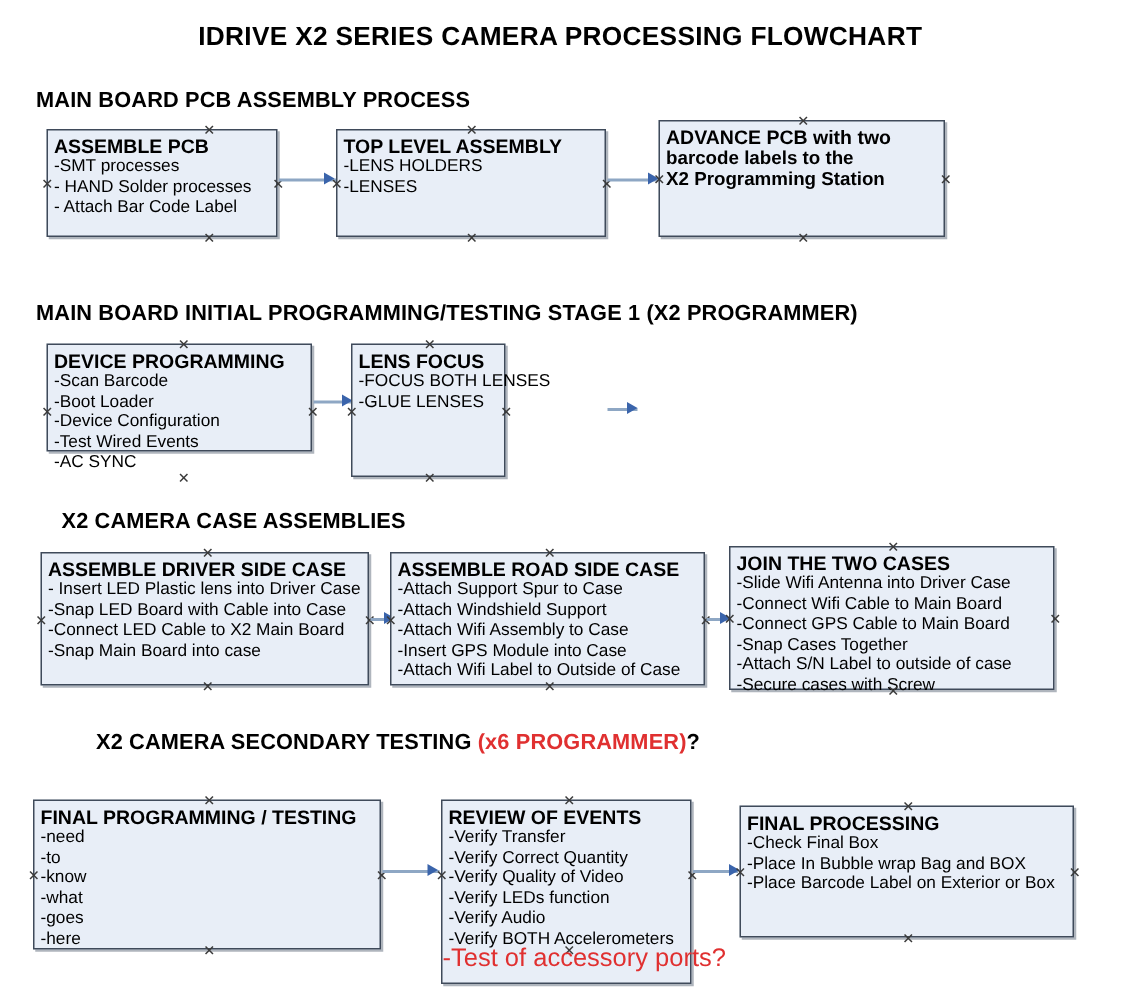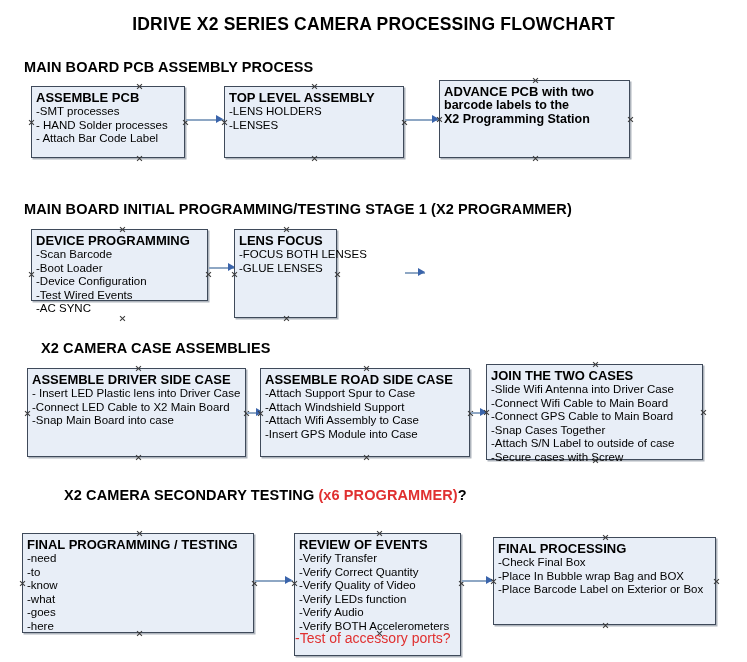--- a/index.html
+++ b/index.html
@@ -100,21 +100,21 @@
     left: 0;
     top: 3px;
     width: 7px;
     height: 1px;
     background: #3a3a3a;
   }
   .xmark::before { transform: rotate(45deg); }
   .xmark::after  { transform: rotate(-45deg); }
   .overflow-line {
     position: absolute;
-    font-size: 14px;
+    font-size: 17px;
     line-height: 13.5px;
     white-space: nowrap;
     color: #e03030;
   }
 </style>
 </head>
 <body>
 
 <div class="canvas">
 
@@ -200,39 +200,41 @@
   <div class="conn" style="left:405px; top:272px; width:20px;"></div>
   <div class="arrow" style="left:418px; top:268px;"></div>
 
 
   <div class="section-header" style="left:41px; top:340px;">X2 CAMERA CASE ASSEMBLIES</div>
 
   <div class="node" style="left:27px; top:368px; width:219px; height:89px;">
     <div class="node-inner">
       <div class="node-title">ASSEMBLE DRIVER SIDE CASE</div>
       <div class="node-line">- Insert LED Plastic lens into Driver Case</div>
+      <div class="node-line">-Snap LED Board with Cable into Case</div>
       <div class="node-line">-Connect LED Cable to X2 Main Board</div>
       <div class="node-line">-Snap Main Board into case</div>
     </div>
     <span class="xmark" style="left:107px; top:-4px;"></span>
     <span class="xmark" style="left:107px; top:85px;"></span>
     <span class="xmark" style="left:-4px; top:41px;"></span>
     <span class="xmark" style="left:215px; top:41px;"></span>
   </div>
 
   <div class="conn" style="left:247px; top:412px; width:17px;"></div>
   <div class="arrow" style="left:256px; top:408px;"></div>
 
   <div class="node" style="left:260px; top:368px; width:210px; height:89px;">
     <div class="node-inner">
       <div class="node-title">ASSEMBLE ROAD SIDE CASE</div>
       <div class="node-line">-Attach Support Spur to Case</div>
       <div class="node-line">-Attach Windshield Support</div>
       <div class="node-line">-Attach Wifi Assembly to Case</div>
       <div class="node-line">-Insert GPS Module into Case</div>
+      <div class="node-line">-Attach Wifi Label to Outside of Case</div>
     </div>
     <span class="xmark" style="left:102px; top:-4px;"></span>
     <span class="xmark" style="left:102px; top:85px;"></span>
     <span class="xmark" style="left:-4px; top:41px;"></span>
     <span class="xmark" style="left:206px; top:41px;"></span>
   </div>
 
   <div class="conn" style="left:471px; top:412px; width:17px;"></div>
   <div class="arrow" style="left:480px; top:408px;"></div>
 

